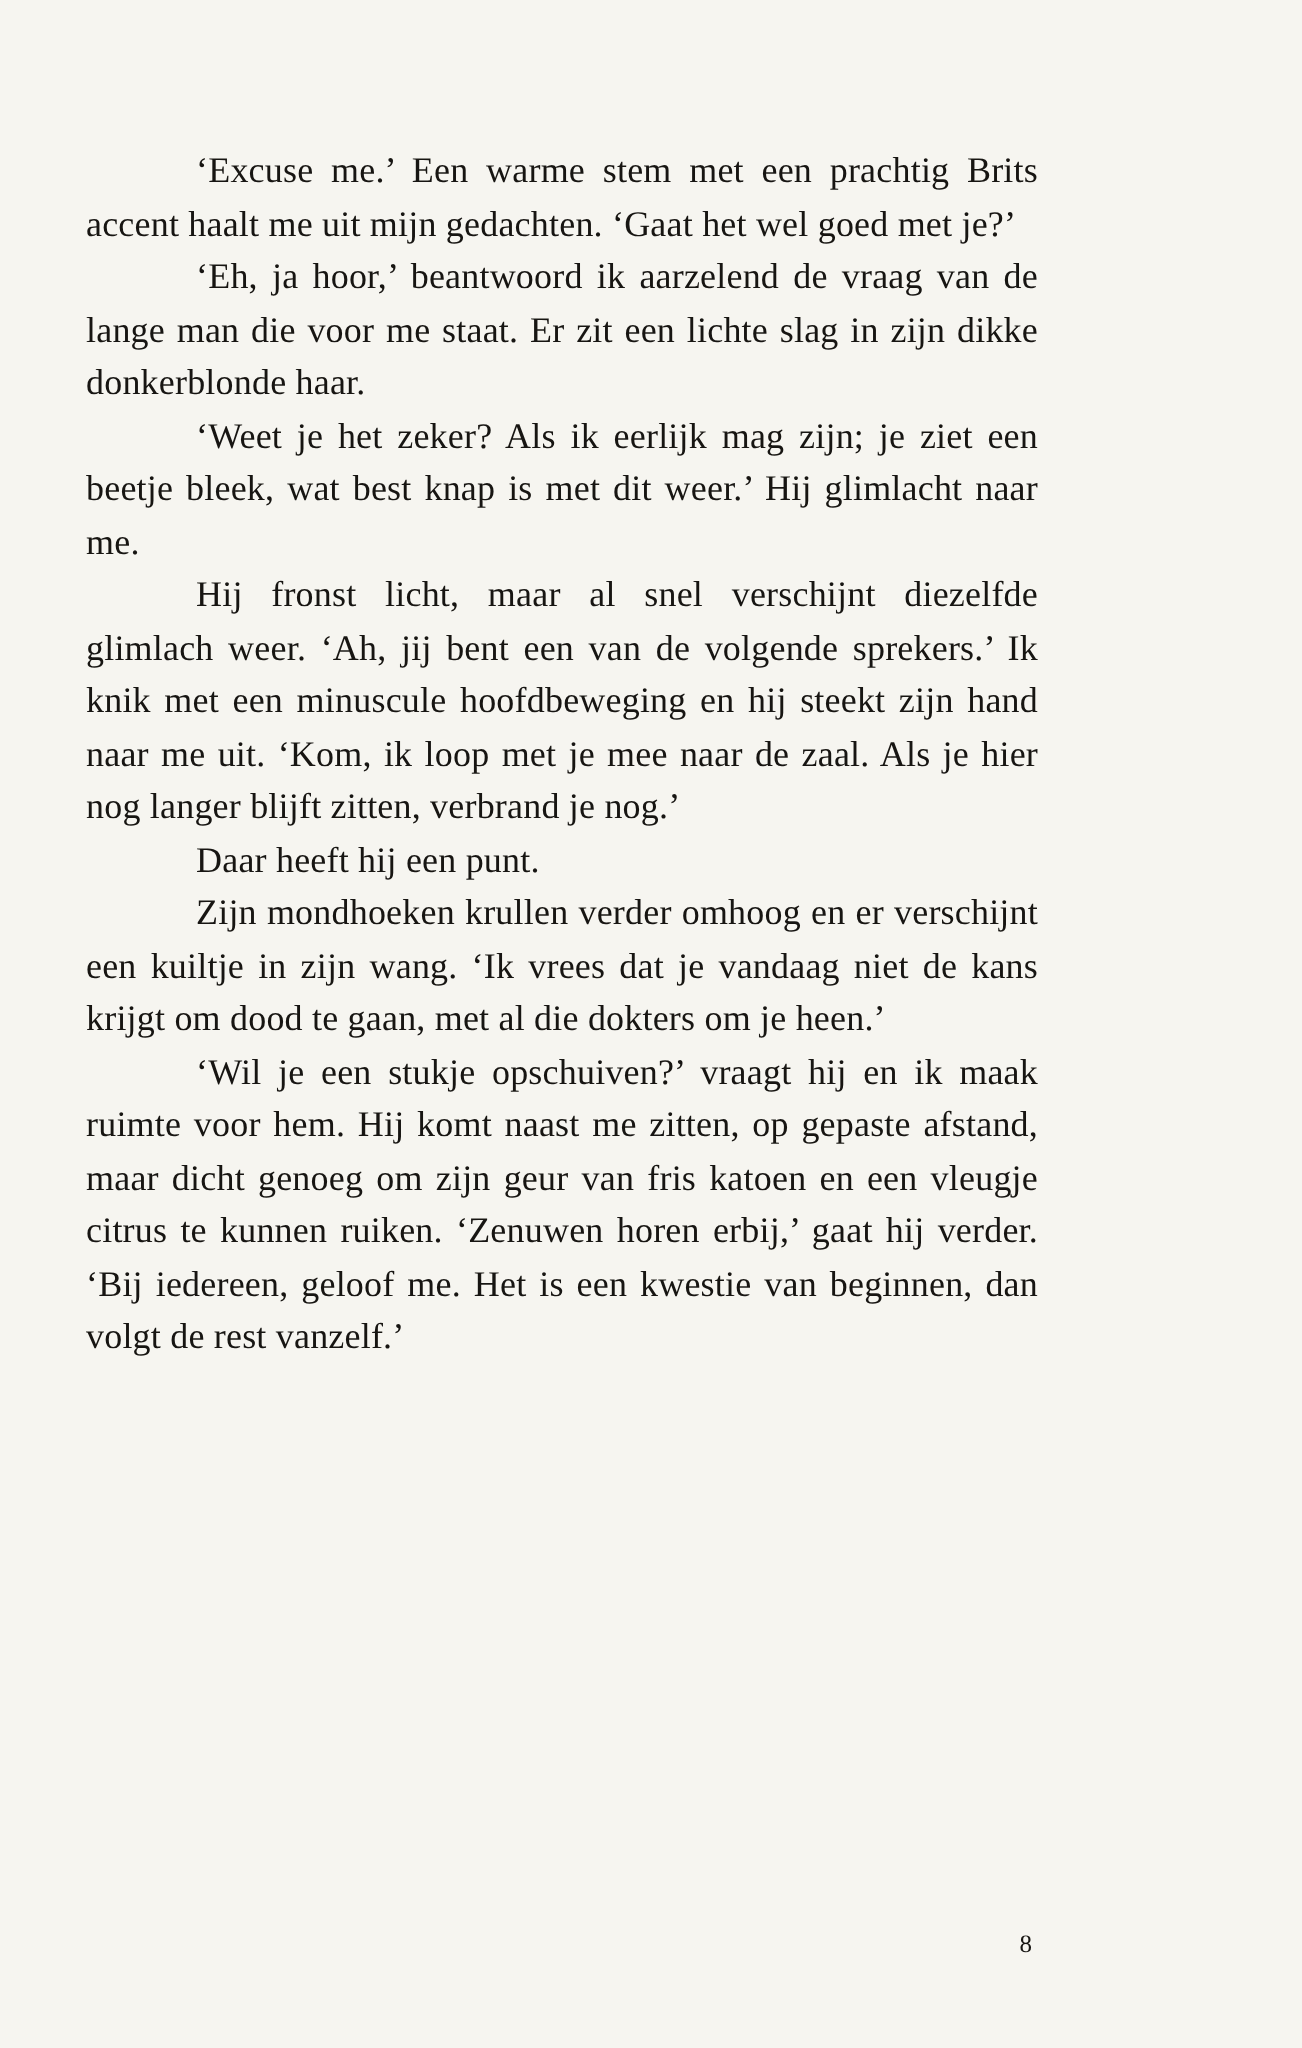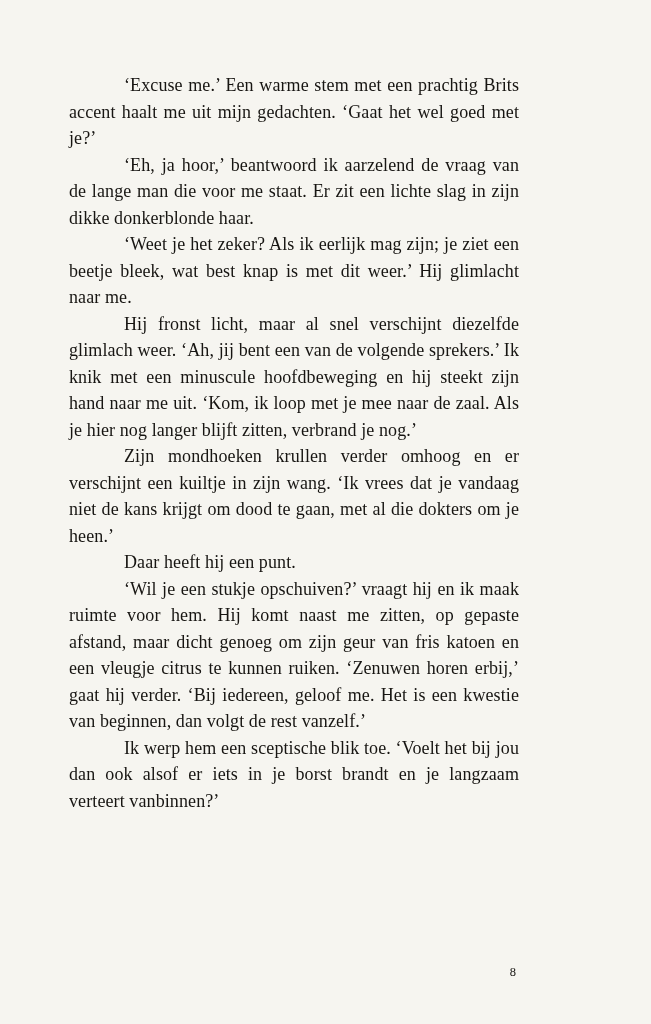--- a/index.html
+++ b/index.html
@@ -6,21 +6,21 @@
     margin: 0;
     padding: 0;
     background: #f6f5f0;
   }
   .page {
     position: relative;
     width: 568px;
     height: 1024px;
     box-sizing: border-box;
     background: #f6f5f0;
-    padding: 72px 49px 46px 69px;
+    padding: 72px 49px 46px 43px;
     font-family: "Liberation Serif", "DejaVu Serif", serif;
     color: #171512;
     overflow: hidden;
   }
   .text-block p {
     margin: 0;
     font-size: 18px;
     line-height: 26.5px;
     text-indent: 55px;
     text-align: justify;
@@ -36,19 +36,18 @@
 </style>
 </head>
 <body>
 
 <div class="page">
   <div class="text-block">
     <p>‘Excuse me.’ Een warme stem met een prachtig Brits accent haalt me uit mijn gedachten. ‘Gaat het wel goed met je?’</p>
     <p>‘Eh, ja hoor,’ beantwoord ik aarzelend de vraag van de lange man die voor me staat. Er zit een lichte slag in zijn dikke donkerblonde haar.</p>
     <p>‘Weet je het zeker? Als ik eerlijk mag zijn; je ziet een beetje bleek, wat best knap is met dit weer.’ Hij glimlacht naar me.</p>
     <p>Hij fronst licht, maar al snel verschijnt diezelfde glimlach weer. ‘Ah, jij bent een van de volgende sprekers.’ Ik knik met een minuscule hoofdbeweging en hij steekt zijn hand naar me uit. ‘Kom, ik loop met je mee naar de zaal. Als je hier nog langer blijft zitten, verbrand je nog.’</p>
+    <p>Daar heeft hij een punt.</p>
     <p>Zijn mondhoeken krullen verder omhoog en er verschijnt een kuiltje in zijn wang. ‘Ik vrees dat je vandaag niet de kans krijgt om dood te gaan, met al die dokters om je heen.’</p>
-    <p>Daar heeft hij een punt.</p>
     <p>‘Wil je een stukje opschuiven?’ vraagt hij en ik maak ruimte voor hem. Hij komt naast me zitten, op gepaste afstand, maar dicht genoeg om zijn geur van fris katoen en een vleugje citrus te kunnen ruiken. ‘Zenuwen horen erbij,’ gaat hij verder. ‘Bij iedereen, geloof me. Het is een kwestie van beginnen, dan volgt de rest vanzelf.’</p>
-    <p>Ik werp hem een sceptische blik toe. ‘Voelt het bij jou dan ook alsof er iets in je borst brandt en je langzaam verteert vanbinnen?’</p>
   </div>
   <div class="page-number">8</div>
 </div>
 
 </body></html>

